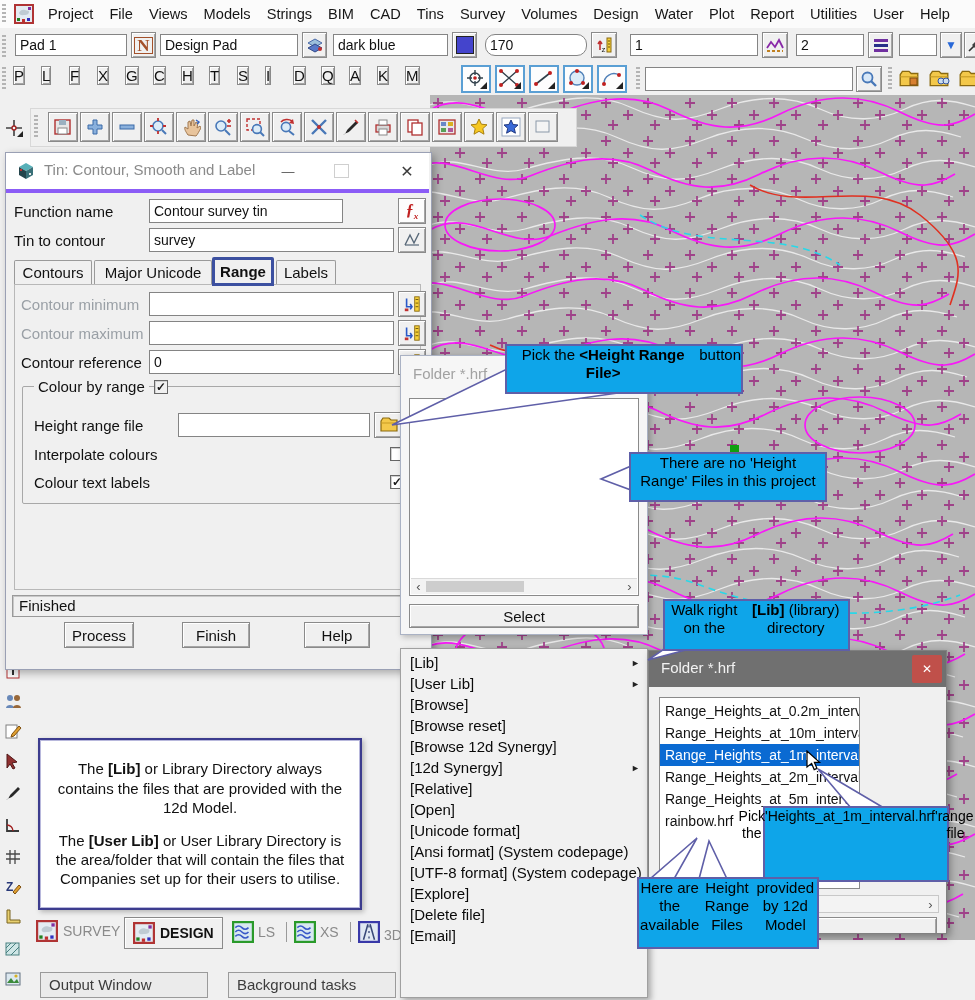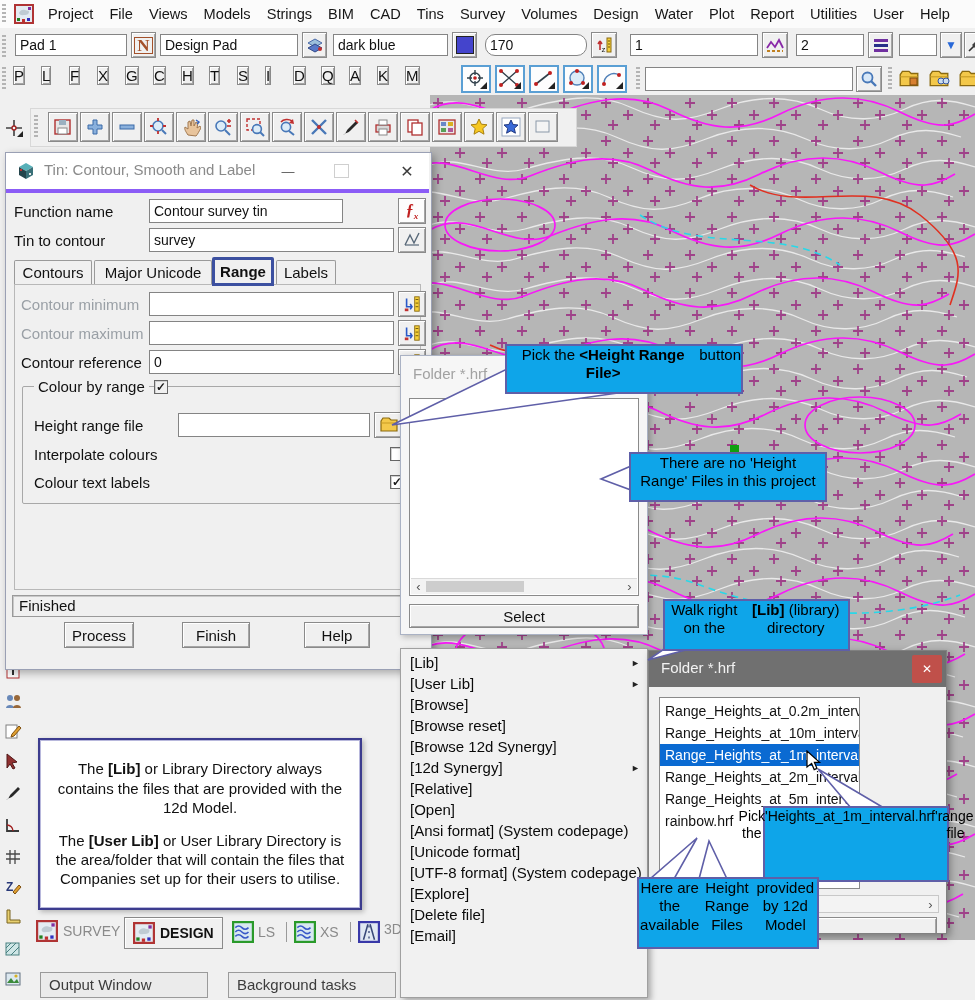--- a/index.html
+++ b/index.html
@@ -643,22 +643,22 @@
 
   <div class="abs" style="left:400px;top:648px;width:248px;height:350px;background:#f1f1f1;border:1px solid #a0a0a0;box-shadow:3px 3px 6px rgba(0,0,0,.3);z-index:30;padding-top:3px;box-sizing:border-box">
     <div class="mitem"><span>[Lib]</span><span class="marrow">►</span></div>
     <div class="mitem"><span>[User Lib]</span><span class="marrow">►</span></div>
     <div class="mitem"><span>[Browse]</span></div>
     <div class="mitem"><span>[Browse reset]</span></div>
     <div class="mitem"><span>[Browse 12d Synergy]</span></div>
     <div class="mitem"><span>[12d Synergy]</span><span class="marrow">►</span></div>
     <div class="mitem"><span>[Relative]</span></div>
     <div class="mitem"><span>[Open]</span></div>
+    <div class="mitem"><span>[Unicode format]</span></div>
     <div class="mitem"><span>[Ansi format] (System codepage)</span></div>
-    <div class="mitem"><span>[Unicode format]</span></div>
     <div class="mitem"><span>[UTF-8 format] (System codepage)</span></div>
     <div class="mitem"><span>[Explore]</span></div>
     <div class="mitem"><span>[Delete file]</span></div>
     <div class="mitem"><span>[Email]</span></div>
   </div>
 
   <div class="abs" style="left:648px;top:650px;width:297px;height:282px;background:#f0f0f0;border:1px solid #808080;box-shadow:3px 3px 8px rgba(0,0,0,.35);z-index:31;overflow:hidden">
     <div class="abs" style="left:0;top:0;width:297px;height:36px;background:#707070">
       <span class="lbl" style="left:12px;top:8px;color:#f2f2f2">Folder *.hrf</span>
       <div class="abs" style="left:263px;top:4px;width:30px;height:28px;background:#c0504a;border-radius:2px;display:flex;align-items:center;justify-content:center">
@@ -701,21 +701,21 @@
       <span class="btablabel">LS</span>
     </div>
     <div class="vsep" style="left:258px"></div>
     <div class="abs" style="left:266px;top:5px;display:flex;align-items:center;gap:4px">
       <svg width="22" height="22">
           <use href="#sym-wave"></use>
         </svg>
       <span class="btablabel">XS</span>
     </div>
     <div class="vsep" style="left:322px"></div>
-    <div class="abs" style="left:330px;top:5px;display:flex;align-items:flex-start;gap:4px">
+    <div class="abs" style="left:330px;top:5px;display:flex;align-items:flex-end;gap:4px">
       <svg width="22" height="22">
           <use href="#sym-road"></use>
         </svg>
       <span class="btablabel">3D</span>
     </div>
 
   </div>
 
   <div class="abs" style="left:40px;top:972px;width:168px;height:26px;background:#ebebeb;border:1px solid #9a9a9a;box-sizing:border-box;line-height:24px;padding-left:8px;color:#3c3c3c;z-index:5">
     <span>Output Window</span>

